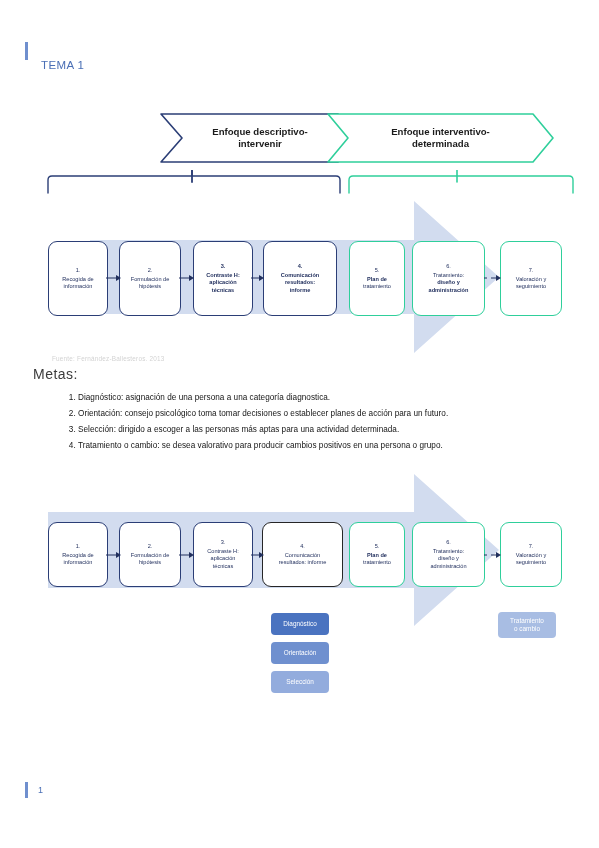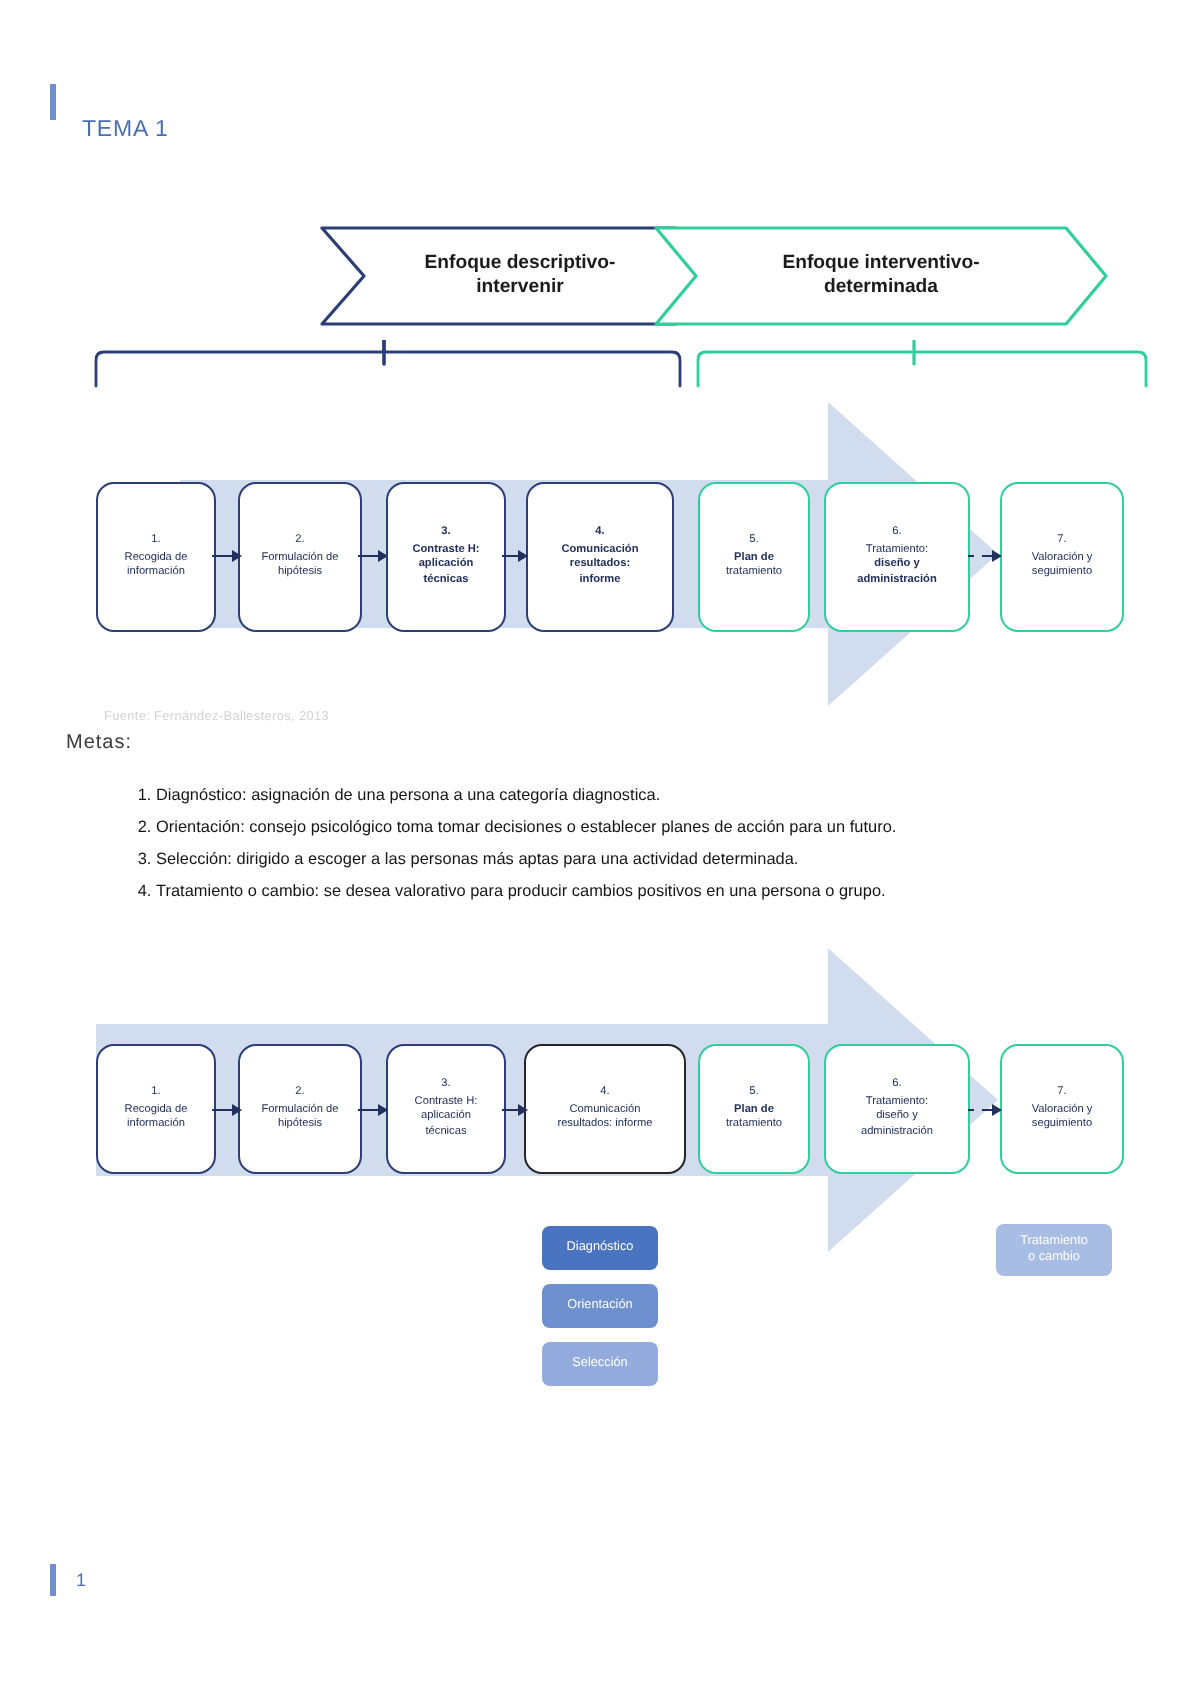--- a/index.html
+++ b/index.html
@@ -85,21 +85,21 @@
     color: #ffffff;
     font-size: 6.4px;
     display: flex; align-items: center; justify-content: center;
     text-align: center; line-height: 1.25;
     z-index: 6;
   }
 
   
   .metas-head {
     position: absolute; left: 33px; top: 366px;
-    font-size: 10px; color: #3b3b3b; letter-spacing: .5px;
+    font-size: 14px; color: #3b3b3b; letter-spacing: .5px;
   }
   .src-line {
     position: absolute; left: 52px; top: 355px;
     font-size: 6.4px; color: #9a9a9a; letter-spacing:.2px;
     opacity: .45;
     height: 6px; overflow: hidden;
   }
   ol.metas {
     position: absolute; left: 62px; top: 390px; width: 510px;
     list-style: decimal; padding-left: 16px;

